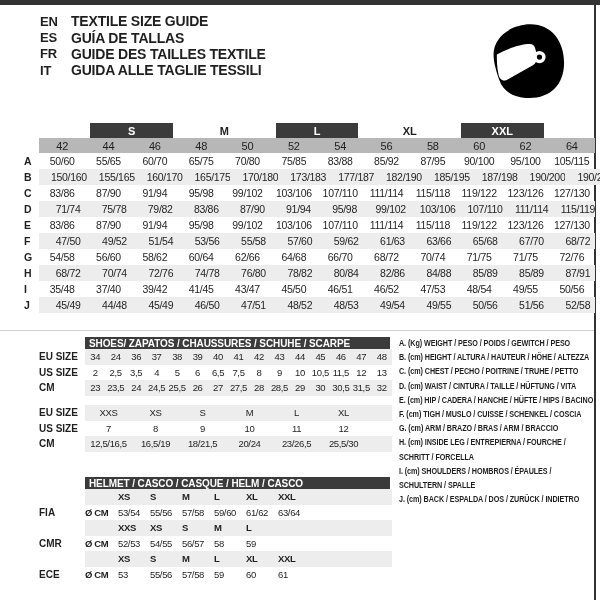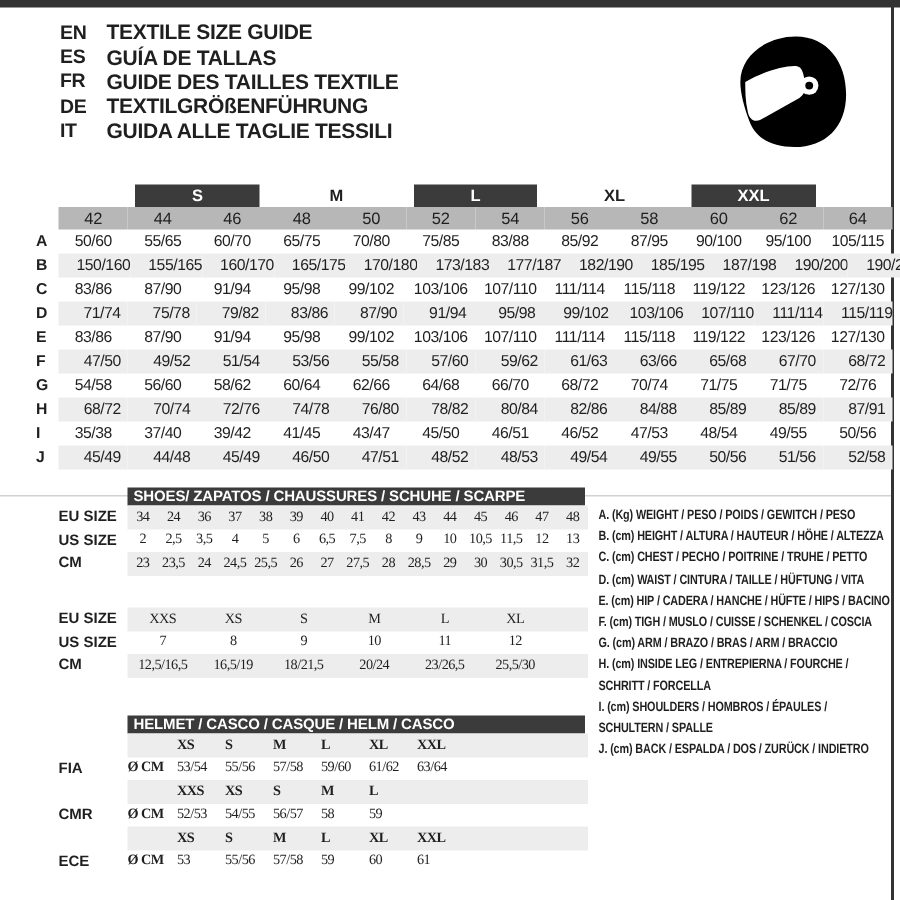--- a/index.html
+++ b/index.html
@@ -29,30 +29,30 @@
   .size-row{height:16px;}
   .letter-cell{font-size:10.5px;font-weight:bold;display:flex;align-items:center;}
   .val-cell{display:flex;align-items:center;justify-content:center;font-size:10.5px;
             letter-spacing:-0.3px;white-space:nowrap;}
   .size-row.stripe .val-cell{background:#ededed;padding-left:12px;}
 
   .divider{position:absolute;left:0;top:330px;width:594px;height:1px;background:#d2d2d2;}
 
   
   .bt{position:absolute;left:0;width:392px;}
-  #shoes-table{top:325px;}
+  #shoes-table{top:337px;}
   #gloves-table{top:405px;}
   #helmet-table{top:477px;}
   .tbl-header{margin-left:85px;width:301px;height:12px;background:#3b3b3b;color:#fff;
               font-size:10px;font-weight:bold;display:flex;align-items:center;
               padding-left:4px;letter-spacing:-0.1px;white-space:nowrap;overflow:hidden;}
   .btrow{display:flex;height:15.5px;}
   .row-label{width:85px;padding-left:39px;box-sizing:border-box;font-size:10px;
              font-weight:bold;display:flex;align-items:center;white-space:nowrap;}
-  .cells{width:307px;display:grid;font-family:Liberation Serif, serif;}
+  .cells{width:307px;display:grid;}
   .cells.striped{background:#ededed;}
   .shoes-cells{grid-template-columns:repeat(15,1fr);}
   .gloves-cells{grid-template-columns:repeat(6,47px) 1fr;}
   .helmet-cells{grid-template-columns:33px repeat(6,32px) 1fr;}
   .cell{display:flex;align-items:center;justify-content:center;font-size:9.5px;
         letter-spacing:-0.35px;white-space:nowrap;}
   .helmet-cells .cell{justify-content:flex-start;}
   .unit-cell{font-weight:bold;}
   .sizes-label{font-weight:bold;}
 
@@ -74,24 +74,20 @@
         <div class="lang-code">EN</div>
         <div class="lang-label">TEXTILE SIZE GUIDE</div>
       </div>
       <div class="lang-row">
         <div class="lang-code">ES</div>
         <div class="lang-label">GUÍA DE TALLAS</div>
       </div>
       <div class="lang-row">
         <div class="lang-code">FR</div>
         <div class="lang-label">GUIDE DES TAILLES TEXTILE</div>
-      </div>
-      <div class="lang-row">
-        <div class="lang-code">DE</div>
-        <div class="lang-label">TEXTILGRÖßENFÜHRUNG</div>
       </div>
       <div class="lang-row">
         <div class="lang-code">IT</div>
         <div class="lang-label">GUIDA ALLE TAGLIE TESSILI</div>
       </div>
     </div>
 
   <div class="logo">
     <svg viewBox="0 0 100 100" width="82" height="96" preserveAspectRatio="xMidYMid meet">
       <path d="M53,4 C79,4 94,25 94,51 C94,78 77,94 52,94 C34,94 20,87 15,72 C11,61 8,50 8,41 C8,19 30,4 53,4 Z" fill="#000"></path>
@@ -240,21 +236,21 @@
           <div class="val-cell">78/82</div>
           <div class="val-cell">80/84</div>
           <div class="val-cell">82/86</div>
           <div class="val-cell">84/88</div>
           <div class="val-cell">85/89</div>
           <div class="val-cell">85/89</div>
           <div class="val-cell">87/91</div>
         </div>
         <div class="sgrid size-row">
           <div class="letter-cell">I</div>
-          <div class="val-cell">35/38</div>
+          <div class="val-cell">35/48</div>
           <div class="val-cell">37/40</div>
           <div class="val-cell">39/42</div>
           <div class="val-cell">41/45</div>
           <div class="val-cell">43/47</div>
           <div class="val-cell">45/50</div>
           <div class="val-cell">46/51</div>
           <div class="val-cell">46/52</div>
           <div class="val-cell">47/53</div>
           <div class="val-cell">48/54</div>
           <div class="val-cell">49/55</div>

